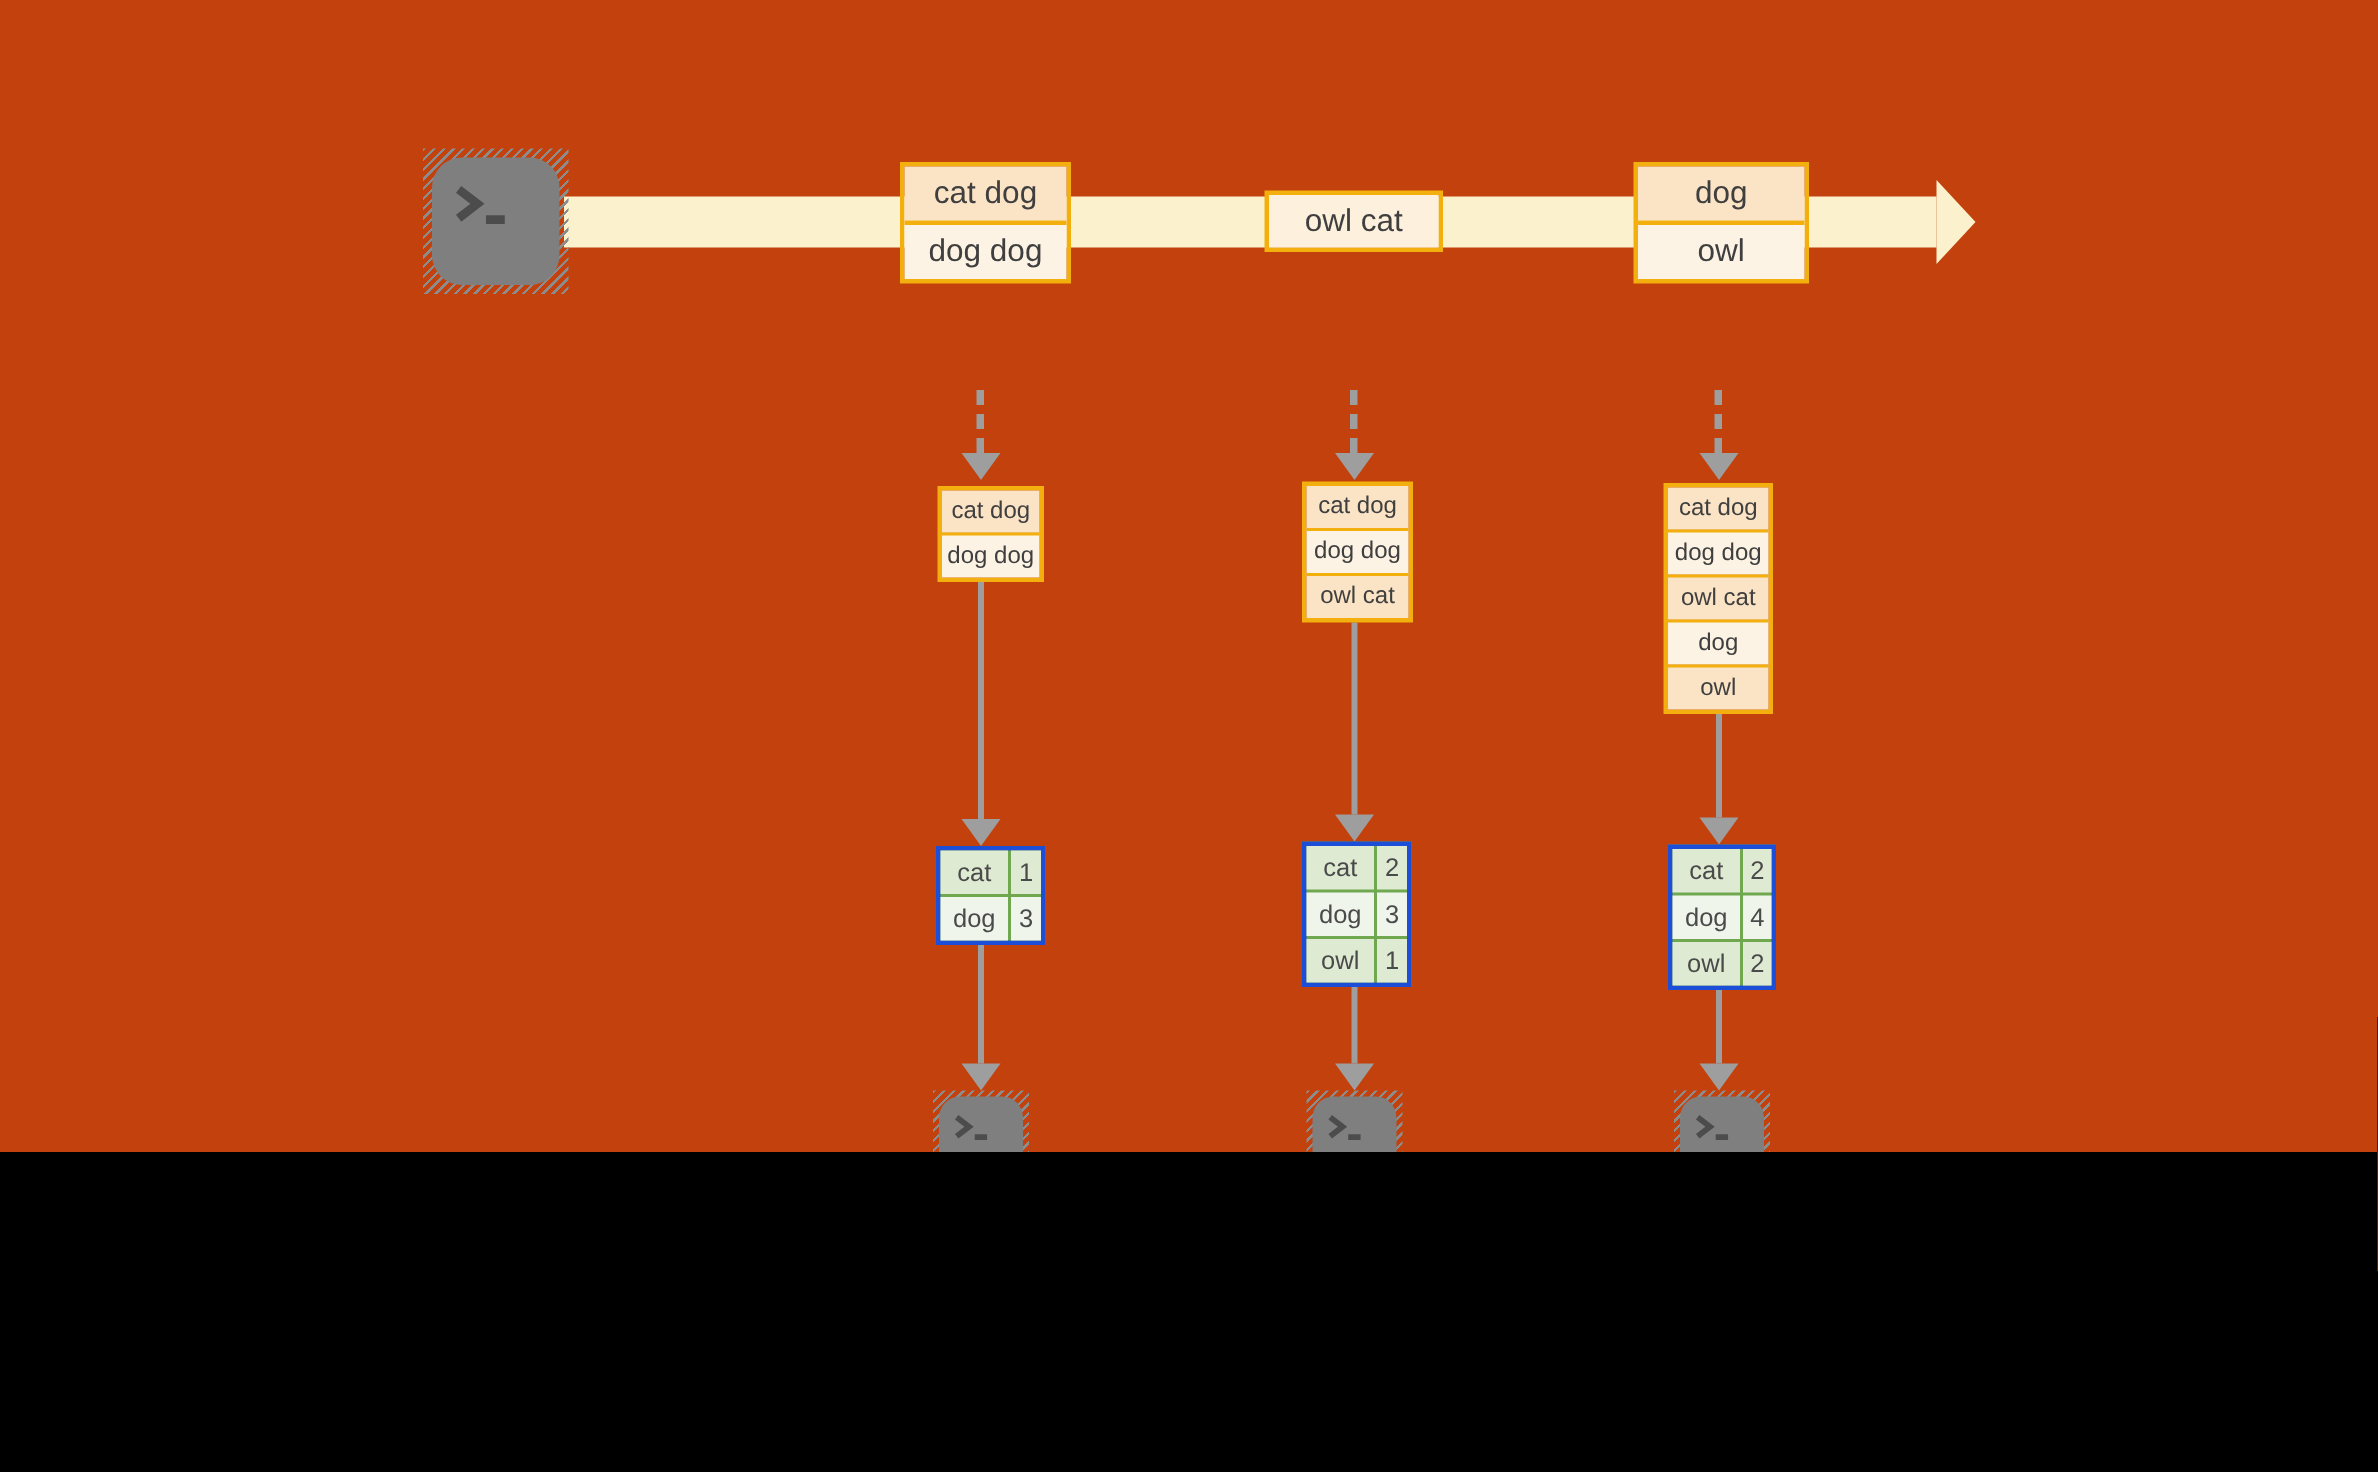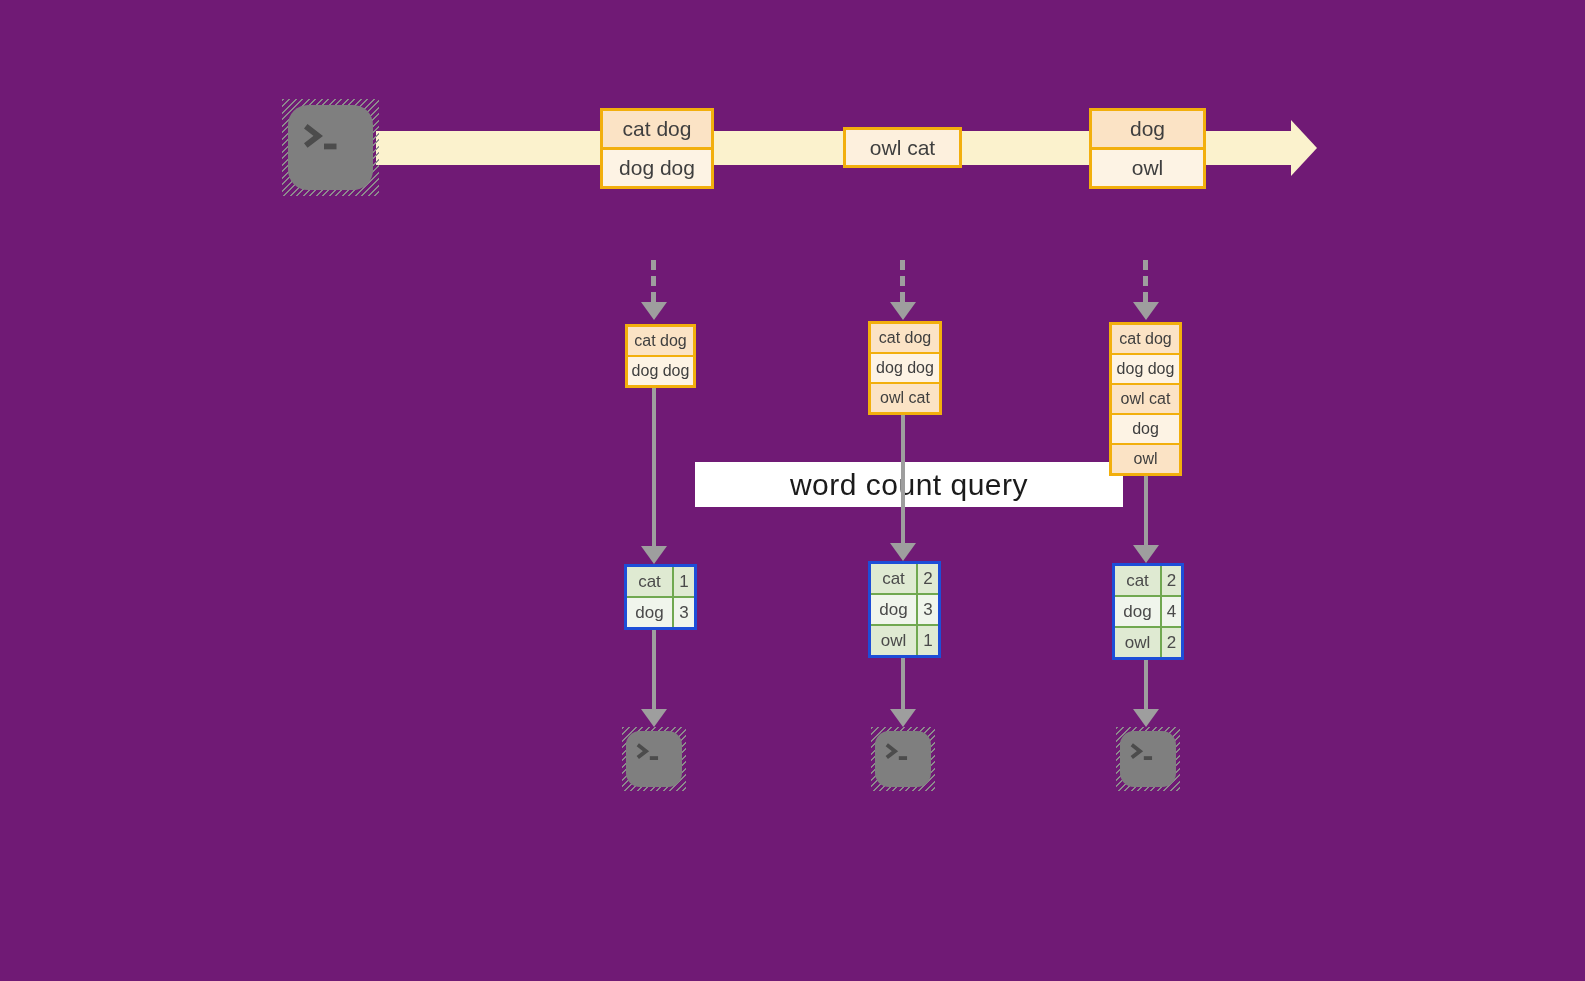--- a/index.html
+++ b/index.html
@@ -1,16 +1,16 @@
 <!DOCTYPE html>
 <html><head>
 <meta charset="utf-8">
 <style>
   html,body{margin:0;padding:0;background:#000;}
-  #stage{position:relative;width:1585px;height:981px;background:#701a75;overflow:hidden;
+  #stage{position:relative;width:1585px;height:768px;background:#c2410c;overflow:hidden;
          font-family:"Liberation Sans","DejaVu Sans",sans-serif;}
 
   
   .band{position:absolute;left:376px;top:131px;width:915px;height:34px;background:#fbf2cd;z-index:1;}
   .band-head{position:absolute;left:1291px;top:120px;width:0;height:0;z-index:1;
              border-top:28px solid transparent;border-bottom:28px solid transparent;
              border-left:26px solid #fbf2cd;}
 
   
   .term{position:absolute;z-index:3;
@@ -99,23 +99,20 @@
     <div class="ocell">owl cat</div>
   </div>
   <div class="obox obox-buf" style="left:1109px;top:322px;width:67px;">
     <div class="ocell">cat dog</div>
     <div class="ocell">dog dog</div>
     <div class="ocell">owl cat</div>
     <div class="ocell">dog</div>
     <div class="ocell">owl</div>
   </div>
 
-  <div class="banner">
-    <span>word count query</span>
-  </div>
 
   <div class="solidline" style="left:652px;top:388px;height:158px;"></div>
   <div class="ahead" style="left:641px;top:546px;"></div>
   <div class="solidline" style="left:901px;top:415px;height:128px;"></div>
   <div class="ahead" style="left:890px;top:543px;"></div>
   <div class="solidline" style="left:1144px;top:476px;height:69px;"></div>
   <div class="ahead" style="left:1133px;top:545px;"></div>
 
   <div class="gtable" style="left:624px;top:564px;width:67px;">
     <div class="gcell">cat</div>

